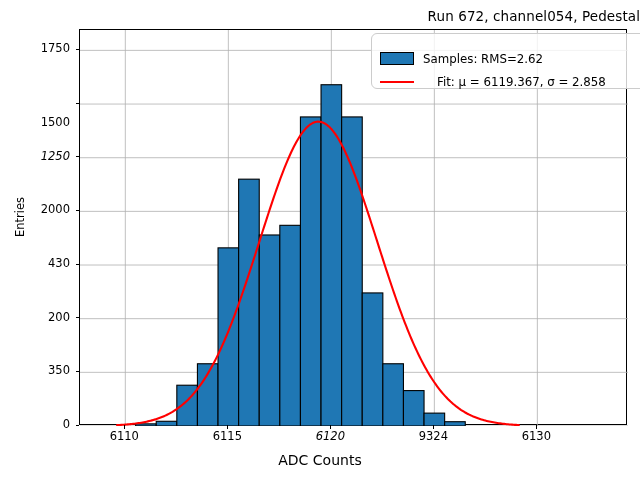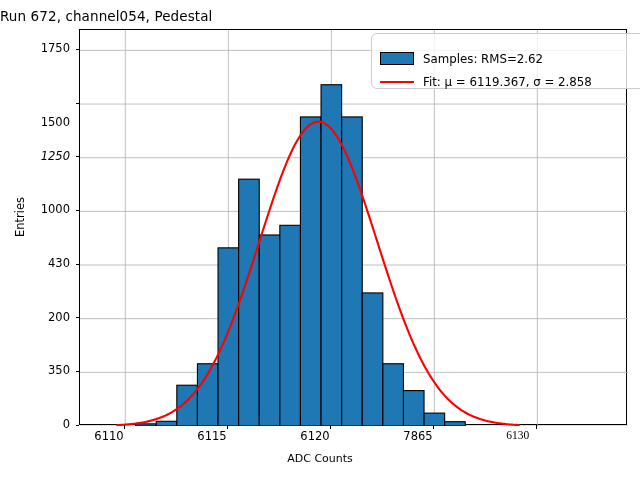--- a/index.html
+++ b/index.html
@@ -3,42 +3,42 @@
 <meta charset="utf-8">
 <style>
   html,body{margin:0;padding:0;}
   body{
     width:640px;height:480px;background:#ffffff;
     font-family:"DejaVu Sans","Liberation Sans",sans-serif;
     overflow:hidden;position:relative;
   }
   #fig{position:absolute;left:0;top:0;width:640px;height:480px;}
   .title{
-    position:absolute;left:0;top:8px;width:640px;text-align:left;
+    position:absolute;left:0;top:8px;width:640px;text-align:right;
     font-size:13.5px;color:#000;letter-spacing:.1px;
   }
   .xlabel{
     position:absolute;left:0;top:452px;width:640px;text-align:center;
-    font-size:11px;color:#000;
+    font-size:14px;color:#000;
   }
   .ylabel{
     position:absolute;left:-30px;top:210px;width:100px;text-align:center;
     font-size:11.5px;color:#000;
     transform:rotate(-90deg);transform-origin:center center;
   }
   
   #axes{
     position:absolute;left:79px;top:29px;width:548px;height:396px;
     border:1.1px solid #000;box-sizing:border-box;background:#fff;
   }
   #plotsvg{position:absolute;left:0;top:0;width:548px;height:396px;display:block;}
   
   .xtick{
     position:absolute;top:429px;font-size:11.5px;color:#000;
-    width:60px;margin-left:-30px;
+    text-align:center;width:60px;margin-left:-30px;
   }
   .ytick{
     position:absolute;font-size:11.5px;color:#000;
     text-align:right;width:60px;margin-top:-8px;left:10px;
   }
   .tickmark{position:absolute;background:#000;}
   
   #legend{
     position:absolute;left:371px;top:33px;width:284px;height:56px;
     background:rgba(255,255,255,0.8);
@@ -51,21 +51,21 @@
     width:34px;height:13px;background:#1f77b4;border:1.1px solid #000;
     box-sizing:border-box;margin-right:9px;flex:0 0 auto;
   }
   .legswatch-line{
     width:34px;height:13px;margin-right:9px;flex:0 0 auto;position:relative;
   }
   .legswatch-line:after{
     content:"";position:absolute;left:0;top:5.5px;width:34px;height:2px;background:#ff0000;
   }
   .legtext{font-size:11.8px;color:#000;white-space:nowrap;}
-  .legrow.fitrow .legtext{}
+  .legrow.fitrow .legtext{margin-left:14px;}
 </style>
 </head>
 <body>
 
 <div id="fig">
 
   <div class="title">Run 672, channel054, Pedestal</div>
 
   <div id="axes">
     <svg id="plotsvg" viewBox="0 0 548 396" preserveAspectRatio="none">
@@ -106,37 +106,37 @@
           <polyline points="37.08,395.11 38.42,395.04 39.76,394.97 41.10,394.88 42.44,394.80 43.78,394.70 45.12,394.60 46.46,394.49 47.80,394.38 49.13,394.25 50.47,394.12 51.81,393.98 53.15,393.83 54.49,393.67 55.83,393.50 57.17,393.32 58.51,393.12 59.85,392.92 61.19,392.70 62.53,392.47 63.86,392.22 65.20,391.96 66.54,391.68 67.88,391.38 69.22,391.07 70.56,390.74 71.90,390.39 73.24,390.02 74.58,389.63 75.92,389.21 77.26,388.77 78.59,388.31 79.93,387.82 81.27,387.31 82.61,386.77 83.95,386.20 85.29,385.60 86.63,384.97 87.97,384.31 89.31,383.61 90.65,382.88 91.99,382.12 93.32,381.31 94.66,380.47 96.00,379.59 97.34,378.67 98.68,377.70 100.02,376.69 101.36,375.64 102.70,374.54 104.04,373.39 105.38,372.19 106.72,370.95 108.05,369.65 109.39,368.29 110.73,366.89 112.07,365.42 113.41,363.90 114.75,362.33 116.09,360.69 117.43,358.99 118.77,357.23 120.11,355.41 121.45,353.53 122.78,351.58 124.12,349.56 125.46,347.48 126.80,345.33 128.14,343.12 129.48,340.83 130.82,338.48 132.16,336.06 133.50,333.56 134.84,331.00 136.18,328.37 137.52,325.67 138.85,322.89 140.19,320.05 141.53,317.14 142.87,314.16 144.21,311.10 145.55,307.98 146.89,304.80 148.23,301.54 149.57,298.23 150.91,294.84 152.25,291.40 153.58,287.89 154.92,284.32 156.26,280.70 157.60,277.02 158.94,273.28 160.28,269.49 161.62,265.66 162.96,261.77 164.30,257.84 165.64,253.88 166.98,249.87 168.31,245.82 169.65,241.75 170.99,237.65 172.33,233.52 173.67,229.37 175.01,225.20 176.35,221.02 177.69,216.83 179.03,212.63 180.37,208.43 181.71,204.24 183.04,200.05 184.38,195.87 185.72,191.71 187.06,187.58 188.40,183.47 189.74,179.39 191.08,175.34 192.42,171.34 193.76,167.38 195.10,163.47 196.44,159.62 197.77,155.83 199.11,152.11 200.45,148.45 201.79,144.87 203.13,141.37 204.47,137.95 205.81,134.63 207.15,131.39 208.49,128.26 209.83,125.23 211.17,122.31 212.50,119.49 213.84,116.80 215.18,114.22 216.52,111.77 217.86,109.44 219.20,107.24 220.54,105.18 221.88,103.26 223.22,101.47 224.56,99.83 225.90,98.33 227.23,96.97 228.57,95.77 229.91,94.72 231.25,93.82 232.59,93.07 233.93,92.48 235.27,92.05 236.61,91.77 237.95,91.65 239.29,91.69 240.63,91.89 241.96,92.24 243.30,92.75 244.64,93.41 245.98,94.23 247.32,95.20 248.66,96.33 250.00,97.60 251.34,99.02 252.68,100.59 254.02,102.30 255.36,104.16 256.69,106.15 258.03,108.28 259.37,110.53 260.71,112.92 262.05,115.44 263.39,118.07 264.73,120.82 266.07,123.69 267.41,126.66 268.75,129.74 270.09,132.92 271.42,136.20 272.76,139.57 274.10,143.03 275.44,146.57 276.78,150.18 278.12,153.87 279.46,157.63 280.80,161.45 282.14,165.33 283.48,169.26 284.82,173.24 286.15,177.27 287.49,181.33 288.83,185.42 290.17,189.55 291.51,193.70 292.85,197.86 294.19,202.04 295.53,206.24 296.87,210.43 298.21,214.63 299.55,218.83 300.88,223.01 302.22,227.19 303.56,231.35 304.90,235.49 306.24,239.61 307.58,243.70 308.92,247.76 310.26,251.78 311.60,255.77 312.94,259.72 314.28,263.63 315.62,267.49 316.95,271.31 318.29,275.07 319.63,278.78 320.97,282.43 322.31,286.03 323.65,289.57 324.99,293.05 326.33,296.46 327.67,299.82 329.01,303.10 330.35,306.33 331.68,309.48 333.02,312.57 334.36,315.59 335.70,318.54 337.04,321.42 338.38,324.22 339.72,326.96 341.06,329.63 342.40,332.23 343.74,334.76 345.08,337.22 346.41,339.61 347.75,341.93 349.09,344.18 350.43,346.37 351.77,348.48 353.11,350.53 354.45,352.52 355.79,354.43 357.13,356.29 358.47,358.08 359.81,359.81 361.14,361.48 362.48,363.09 363.82,364.64 365.16,366.13 366.50,367.56 367.84,368.94 369.18,370.27 370.52,371.55 371.86,372.77 373.20,373.94 374.54,375.07 375.87,376.15 377.21,377.18 378.55,378.17 379.89,379.11 381.23,380.02 382.57,380.88 383.91,381.70 385.25,382.49 386.59,383.24 387.93,383.95 389.27,384.63 390.60,385.28 391.94,385.89 393.28,386.48 394.62,387.03 395.96,387.56 397.30,388.06 398.64,388.54 399.98,388.99 401.32,389.41 402.66,389.82 404.00,390.20 405.33,390.56 406.67,390.90 408.01,391.22 409.35,391.53 410.69,391.81 412.03,392.08 413.37,392.34 414.71,392.58 416.05,392.81 417.39,393.02 418.73,393.22 420.06,393.41 421.40,393.58 422.74,393.75 424.08,393.90 425.42,394.05 426.76,394.19 428.10,394.31 429.44,394.43 430.78,394.55 432.12,394.65 433.46,394.75 434.79,394.84 436.13,394.92 437.47,395.00 438.81,395.08" fill="none" stroke="#ff0000" stroke-width="2.1" stroke-linejoin="round" stroke-linecap="round"></polyline>
         </g>
     </svg>
   </div>
 
   <div id="ticks-x">
       <div class="xtick" style="left: 124.323px;">6110</div>
       <div class="tickmark" style="left: 123.823px; top: 425px; width: 1.1px; height: 3.5px;"></div>
       <div class="xtick" style="left: 227.331px;">6115</div>
       <div class="tickmark" style="left: 226.831px; top: 425px; width: 1.1px; height: 3.5px;"></div>
-      <div class="xtick" style="left: 330.338px;">6120</div>
+      <div class="xtick" style="left: 330.338px; font-style: italic;">6120</div>
       <div class="tickmark" style="left: 329.838px; top: 425px; width: 1.1px; height: 3.5px;"></div>
-      <div class="xtick" style="left: 433.346px;">7865</div>
+      <div class="xtick" style="left: 433.346px;">9324</div>
       <div class="tickmark" style="left: 432.846px; top: 425px; width: 1.1px; height: 3.5px;"></div>
-      <div class="xtick" style="left: 536.353px; font-family: Liberation Serif, serif;">6130</div>
+      <div class="xtick" style="left: 536.353px;">6130</div>
       <div class="tickmark" style="left: 535.853px; top: 425px; width: 1.1px; height: 3.5px;"></div>
     </div>
   <div id="ticks-y">
       <div class="ytick" style="top: 425px;">0</div>
       <div class="tickmark" style="left: 75.5px; top: 424.5px; width: 3.5px; height: 1.1px;"></div>
       <div class="ytick" style="top: 371.341px;">350</div>
       <div class="tickmark" style="left: 75.5px; top: 370.841px; width: 3.5px; height: 1.1px;"></div>
       <div class="ytick" style="top: 317.683px;">200</div>
       <div class="tickmark" style="left: 75.5px; top: 317.183px; width: 3.5px; height: 1.1px;"></div>
       <div class="ytick" style="top: 264.024px;">430</div>
       <div class="tickmark" style="left: 75.5px; top: 263.524px; width: 3.5px; height: 1.1px;"></div>
-      <div class="ytick" style="top: 210.366px;">1000</div>
+      <div class="ytick" style="top: 210.366px;">2000</div>
       <div class="tickmark" style="left: 75.5px; top: 209.866px; width: 3.5px; height: 1.1px;"></div>
       <div class="ytick" style="top: 156.707px; font-style: italic;">1250</div>
       <div class="tickmark" style="left: 75.5px; top: 156.207px; width: 3.5px; height: 1.1px;"></div>
       <div class="ytick" style="top: 103.049px; margin-top: 12px;">1500</div>
       <div class="tickmark" style="left: 75.5px; top: 102.549px; width: 3.5px; height: 1.1px;"></div>
       <div class="ytick" style="top: 49.3902px;">1750</div>
       <div class="tickmark" style="left: 75.5px; top: 48.8902px; width: 3.5px; height: 1.1px;"></div>
     </div>
 
   <div class="xlabel">ADC Counts</div>

